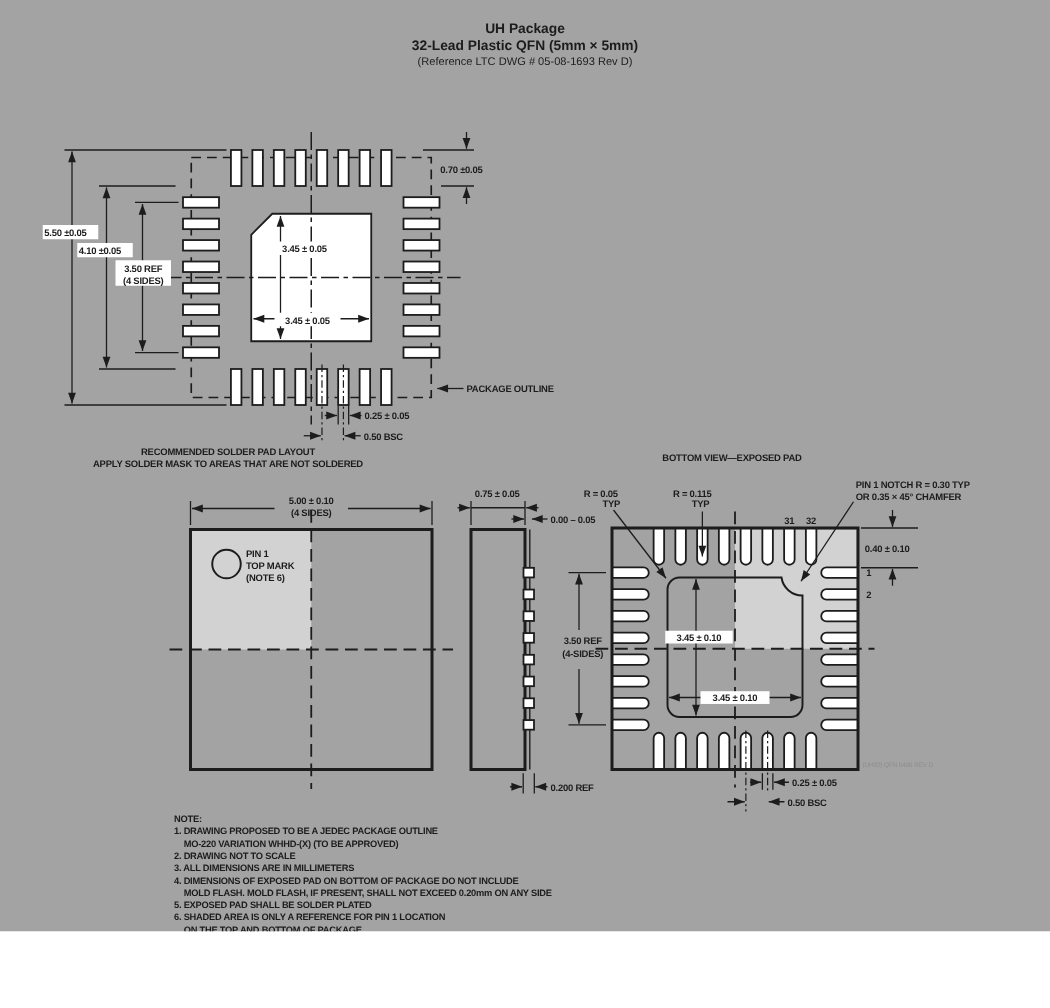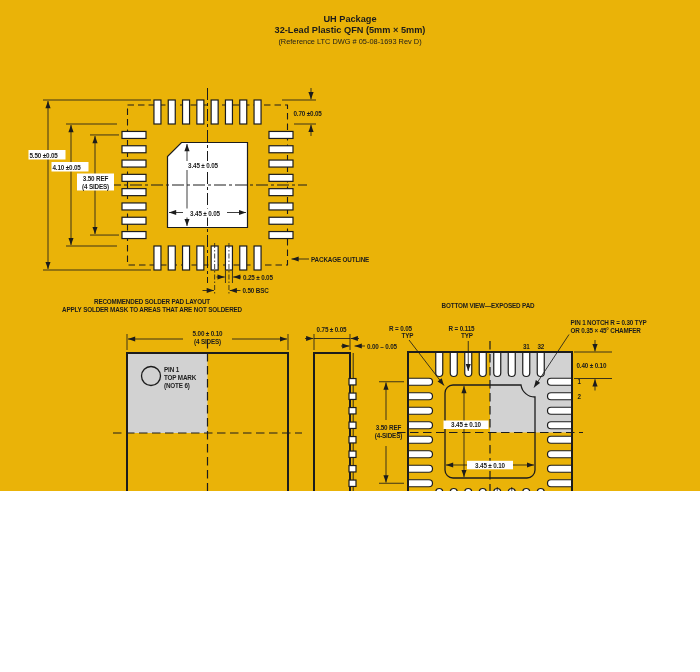--- a/index.html
+++ b/index.html
@@ -1,16 +1,16 @@
 <!DOCTYPE html>
 <html><head>
 <meta charset="utf-8">
 <style>
   html,body{margin:0;padding:0;background:#ffffff;}
-  #page{position:relative;width:700px;height:491px;background:#eab308;overflow:hidden;text-align:center;}
+  #page{position:relative;width:700px;height:621px;background:#a3a3a3;overflow:hidden;text-align:center;}
   svg{display:block;}
   text{font-family:"Liberation Sans",sans-serif;fill:#1c1c1c;}
   .t{font-size:6.3px;font-weight:bold;letter-spacing:-0.15px;}
   .tc{text-anchor:middle;}
   .h1{font-size:9.2px;font-weight:bold;text-anchor:middle;}
   .h2{font-size:7.4px;font-weight:normal;text-anchor:middle;}
   .note{font-size:6.2px;font-weight:bold;letter-spacing:-0.15px;}
   .rev{font-size:4.3px;font-weight:normal;fill:#8d8d8d;letter-spacing:-0.1px;}
   .obj{stroke:#1c1c1c;stroke-width:2;fill:none;}
   .med{stroke:#1c1c1c;stroke-width:1.3;fill:none;}

